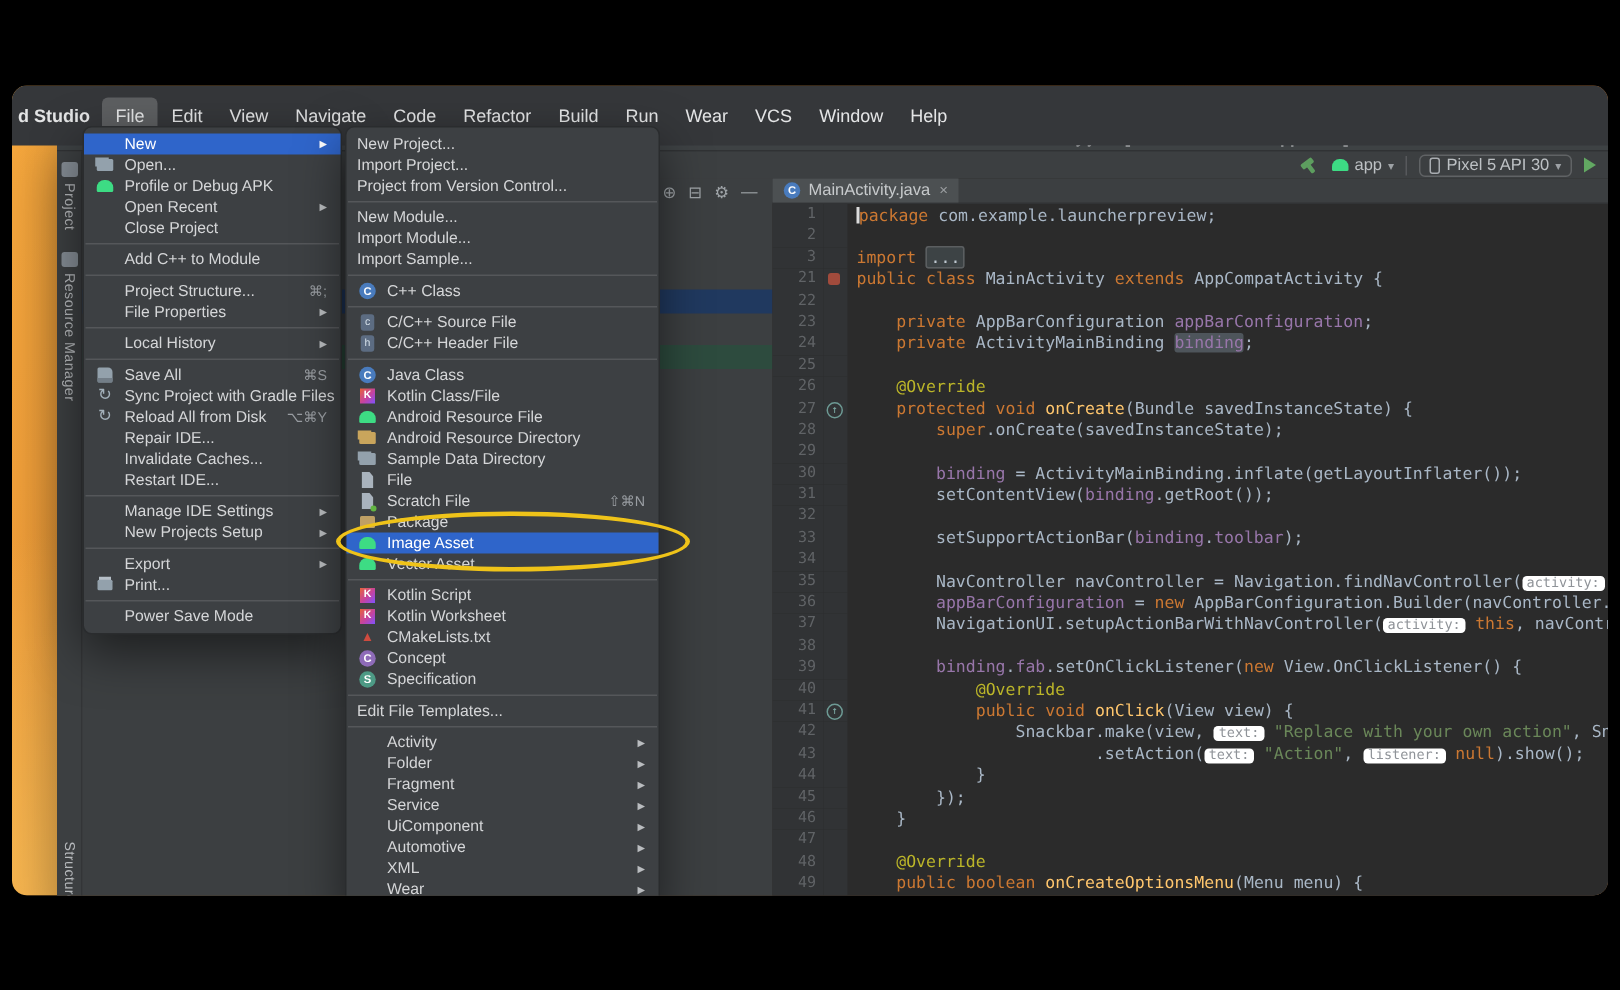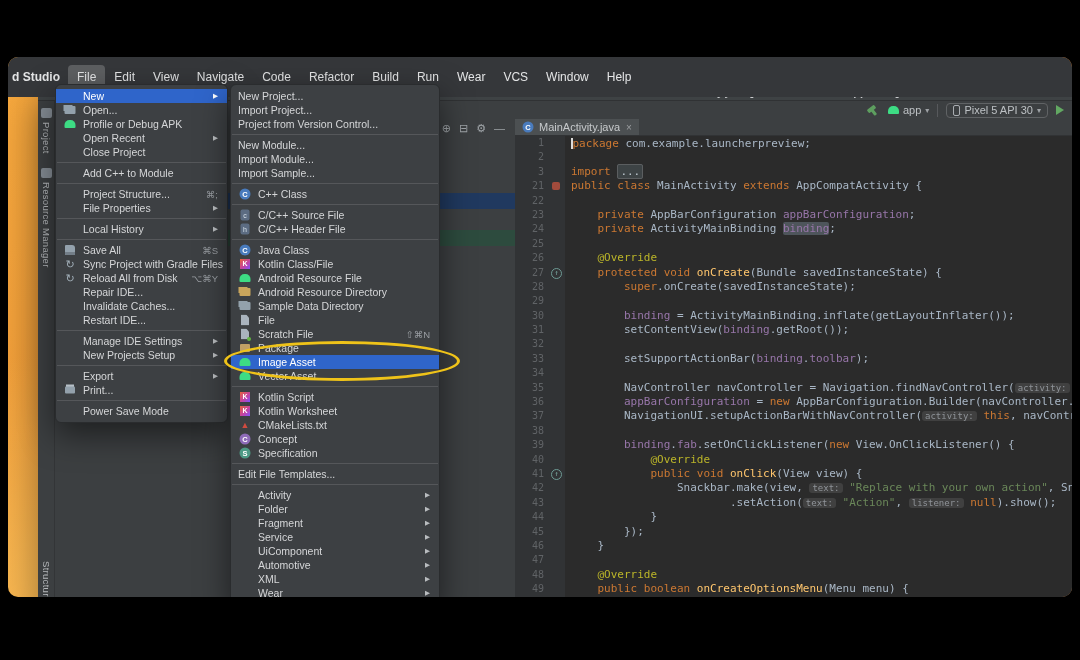--- a/index.html
+++ b/index.html
@@ -66,21 +66,21 @@
   .code-line{display:flex;height:14.4px;}
   .ln{width:34px;flex:none;background:#313335;color:#606366;text-align:right;padding-right:5px;
     font-size:10px;line-height:14.4px;}
   .gut{width:16px;flex:none;background:#313335;position:relative;}
   .ct{white-space:pre;padding-left:6px;color:#a9b7c6;}
   .g-override::after{content:"↑";position:absolute;left:2px;top:2px;width:9px;height:9px;border:1px solid #6d9a94;
     border-radius:50%;color:#7fb0a9;font-size:7px;line-height:9px;text-align:center;}
   .g-class::after{content:"";position:absolute;left:3px;top:3px;width:8px;height:8px;background:#a14b3c;border-radius:2px;}
   .tk-kw{color:#cc7832;} .tk-pl{color:#a9b7c6;} .tk-ann{color:#bbb529;} .tk-str{color:#6a8759;}
   .tk-fld{color:#9876aa;} .tk-mth{color:#ffc66d;text-align:right;} .tk-it{color:#a9b7c6;}
-  .tk-hint{background:#404040;color:#8f9398;border-radius:3px;padding:0 3px;font-size:9px;}
+  .tk-hint{background:#ffffff;color:#8f9398;border-radius:3px;padding:0 3px;font-size:9px;}
   .tk-fold{background:#3d4345;border:1px solid #5b5e60;border-radius:2px;color:#bec8d0;padding:0 2px;}
   .tk-fldhl{color:#9876aa;background:#4e555b;border-radius:2px;}
   .caret{display:inline-block;width:1.5px;height:11px;background:#dcdcdc;transform:translateY(2px);}
 
   
   .menu{position:absolute;top:27px;background:#3d4043;border:1px solid #2a2c2e;border-radius:6px;
     box-shadow:0 12px 32px rgba(0,0,0,.5);padding:4px 0;z-index:50;}
   .file-menu{left:47px;width:173px;}
   .new-submenu{left:222px;width:210px;}
   .menu-item{height:14px;display:flex;align-items:center;padding:0 9px 0 7px;font-size:10.5px;

